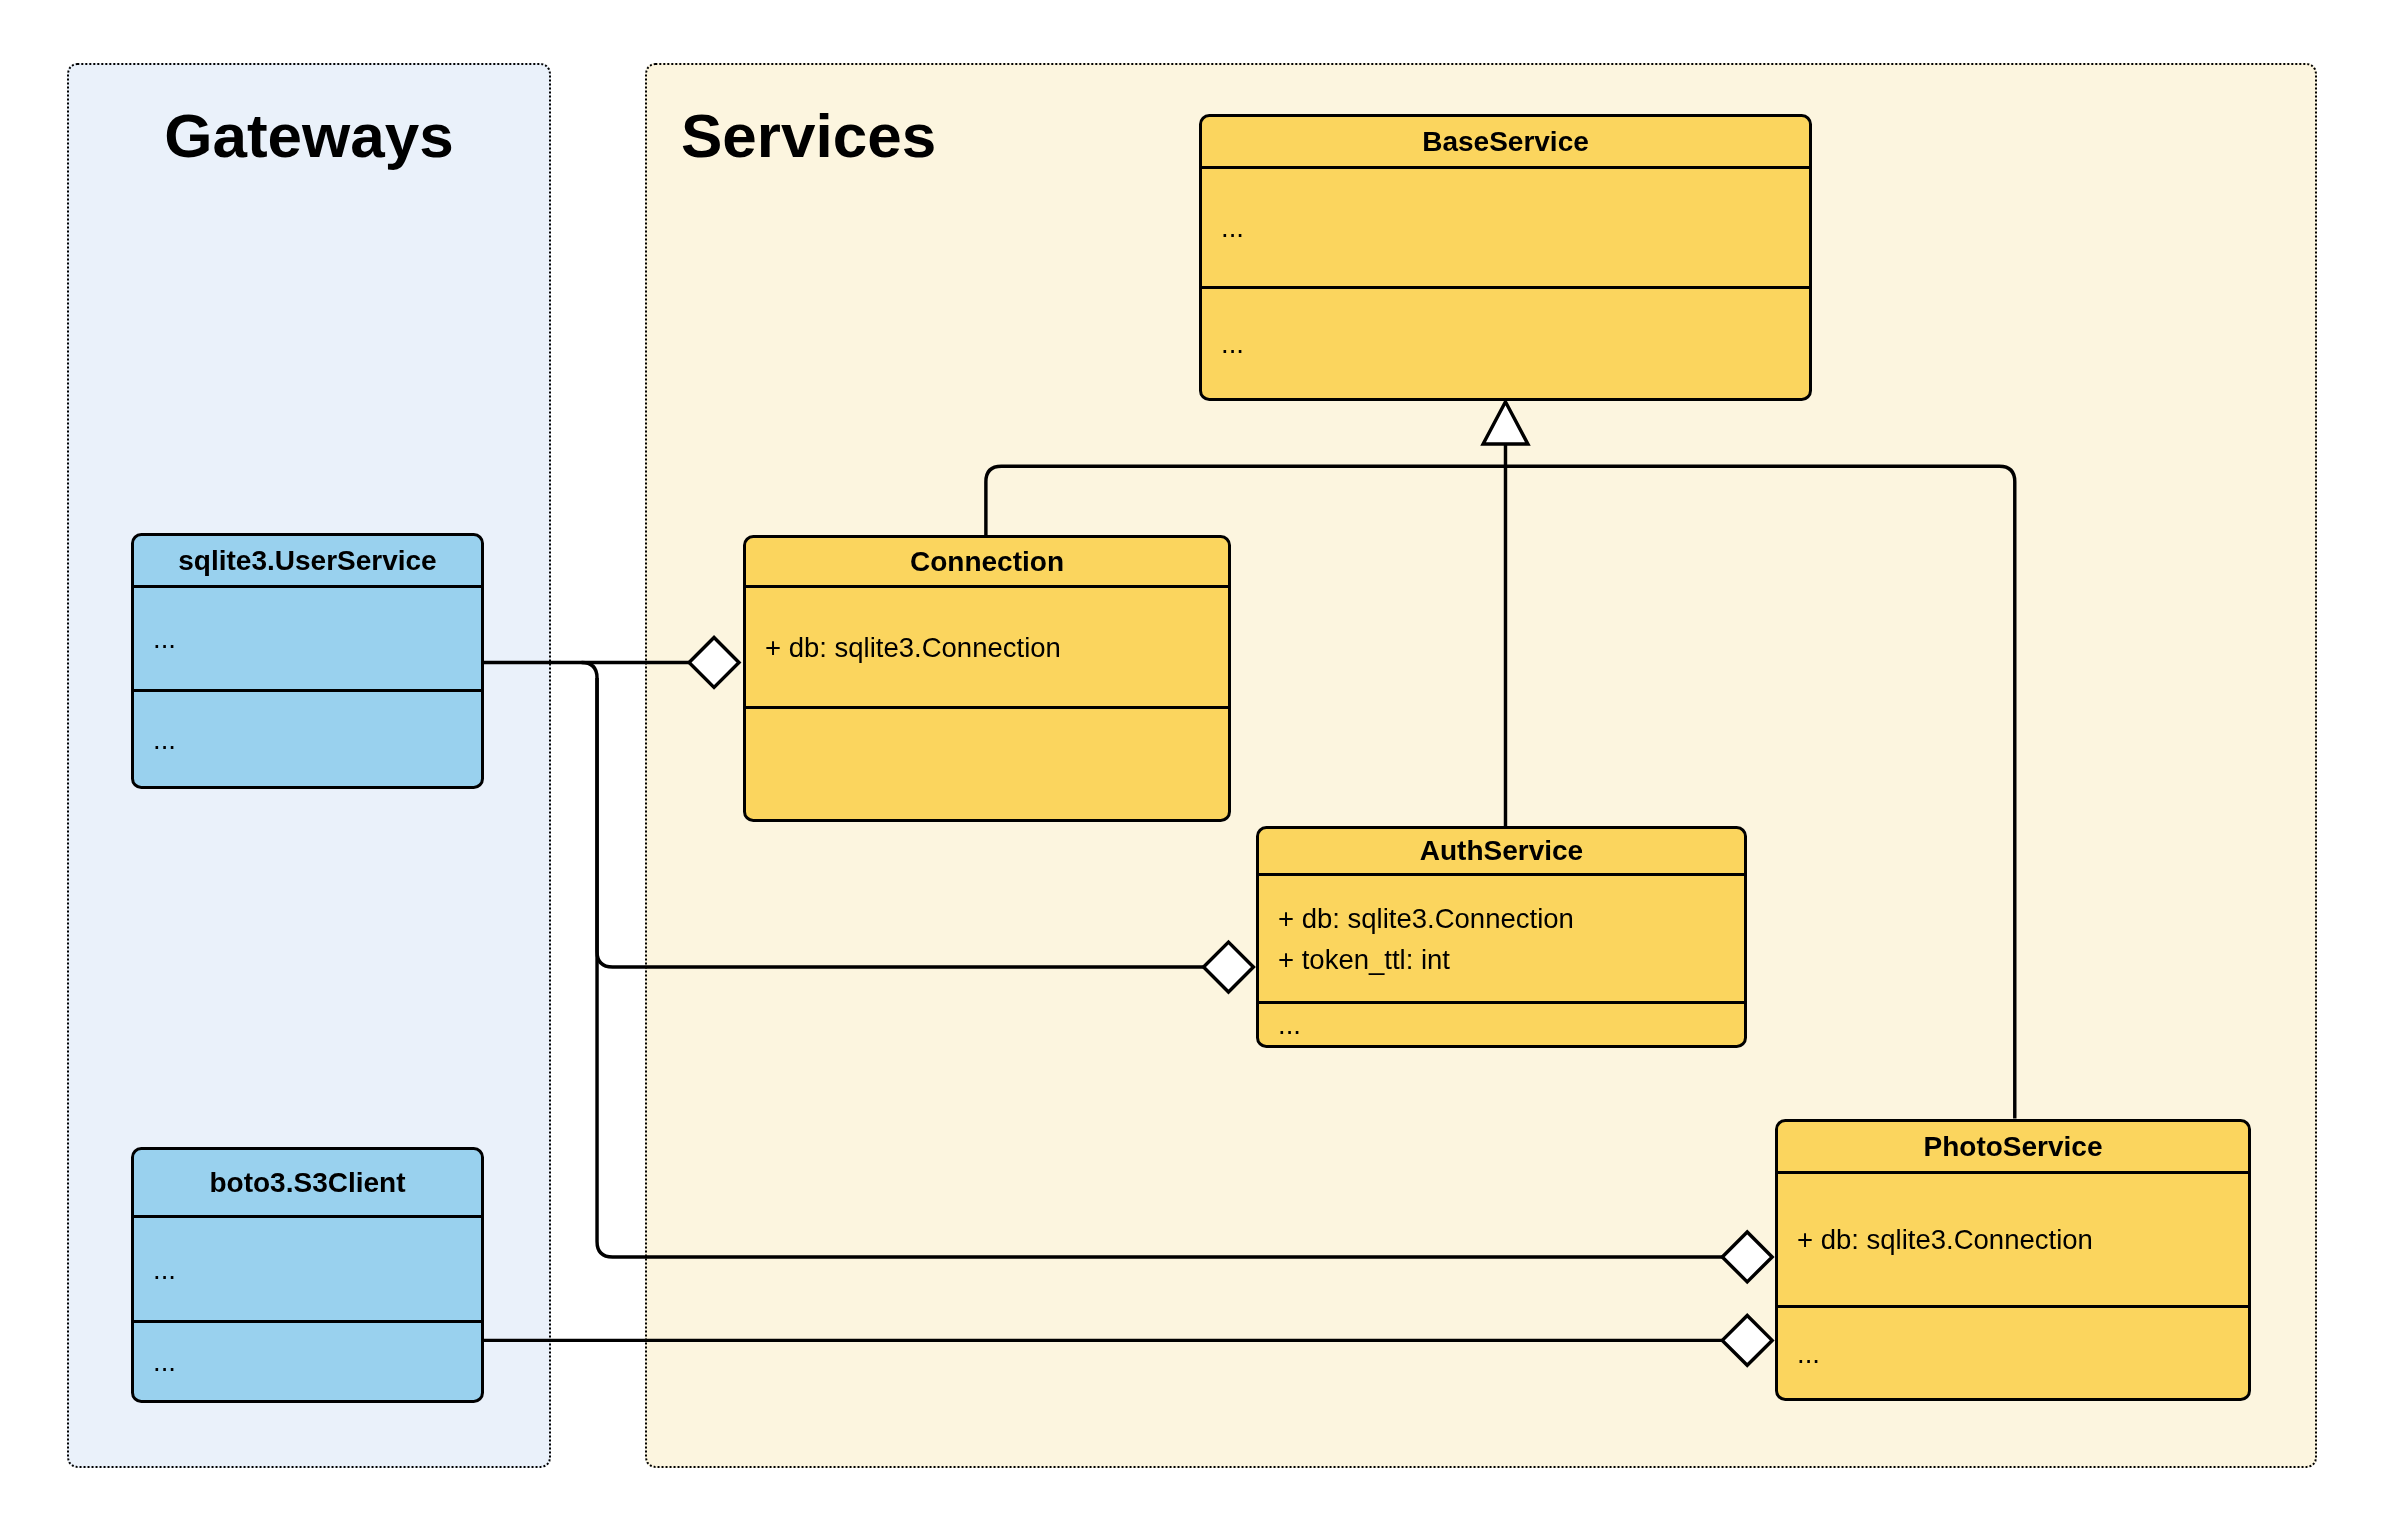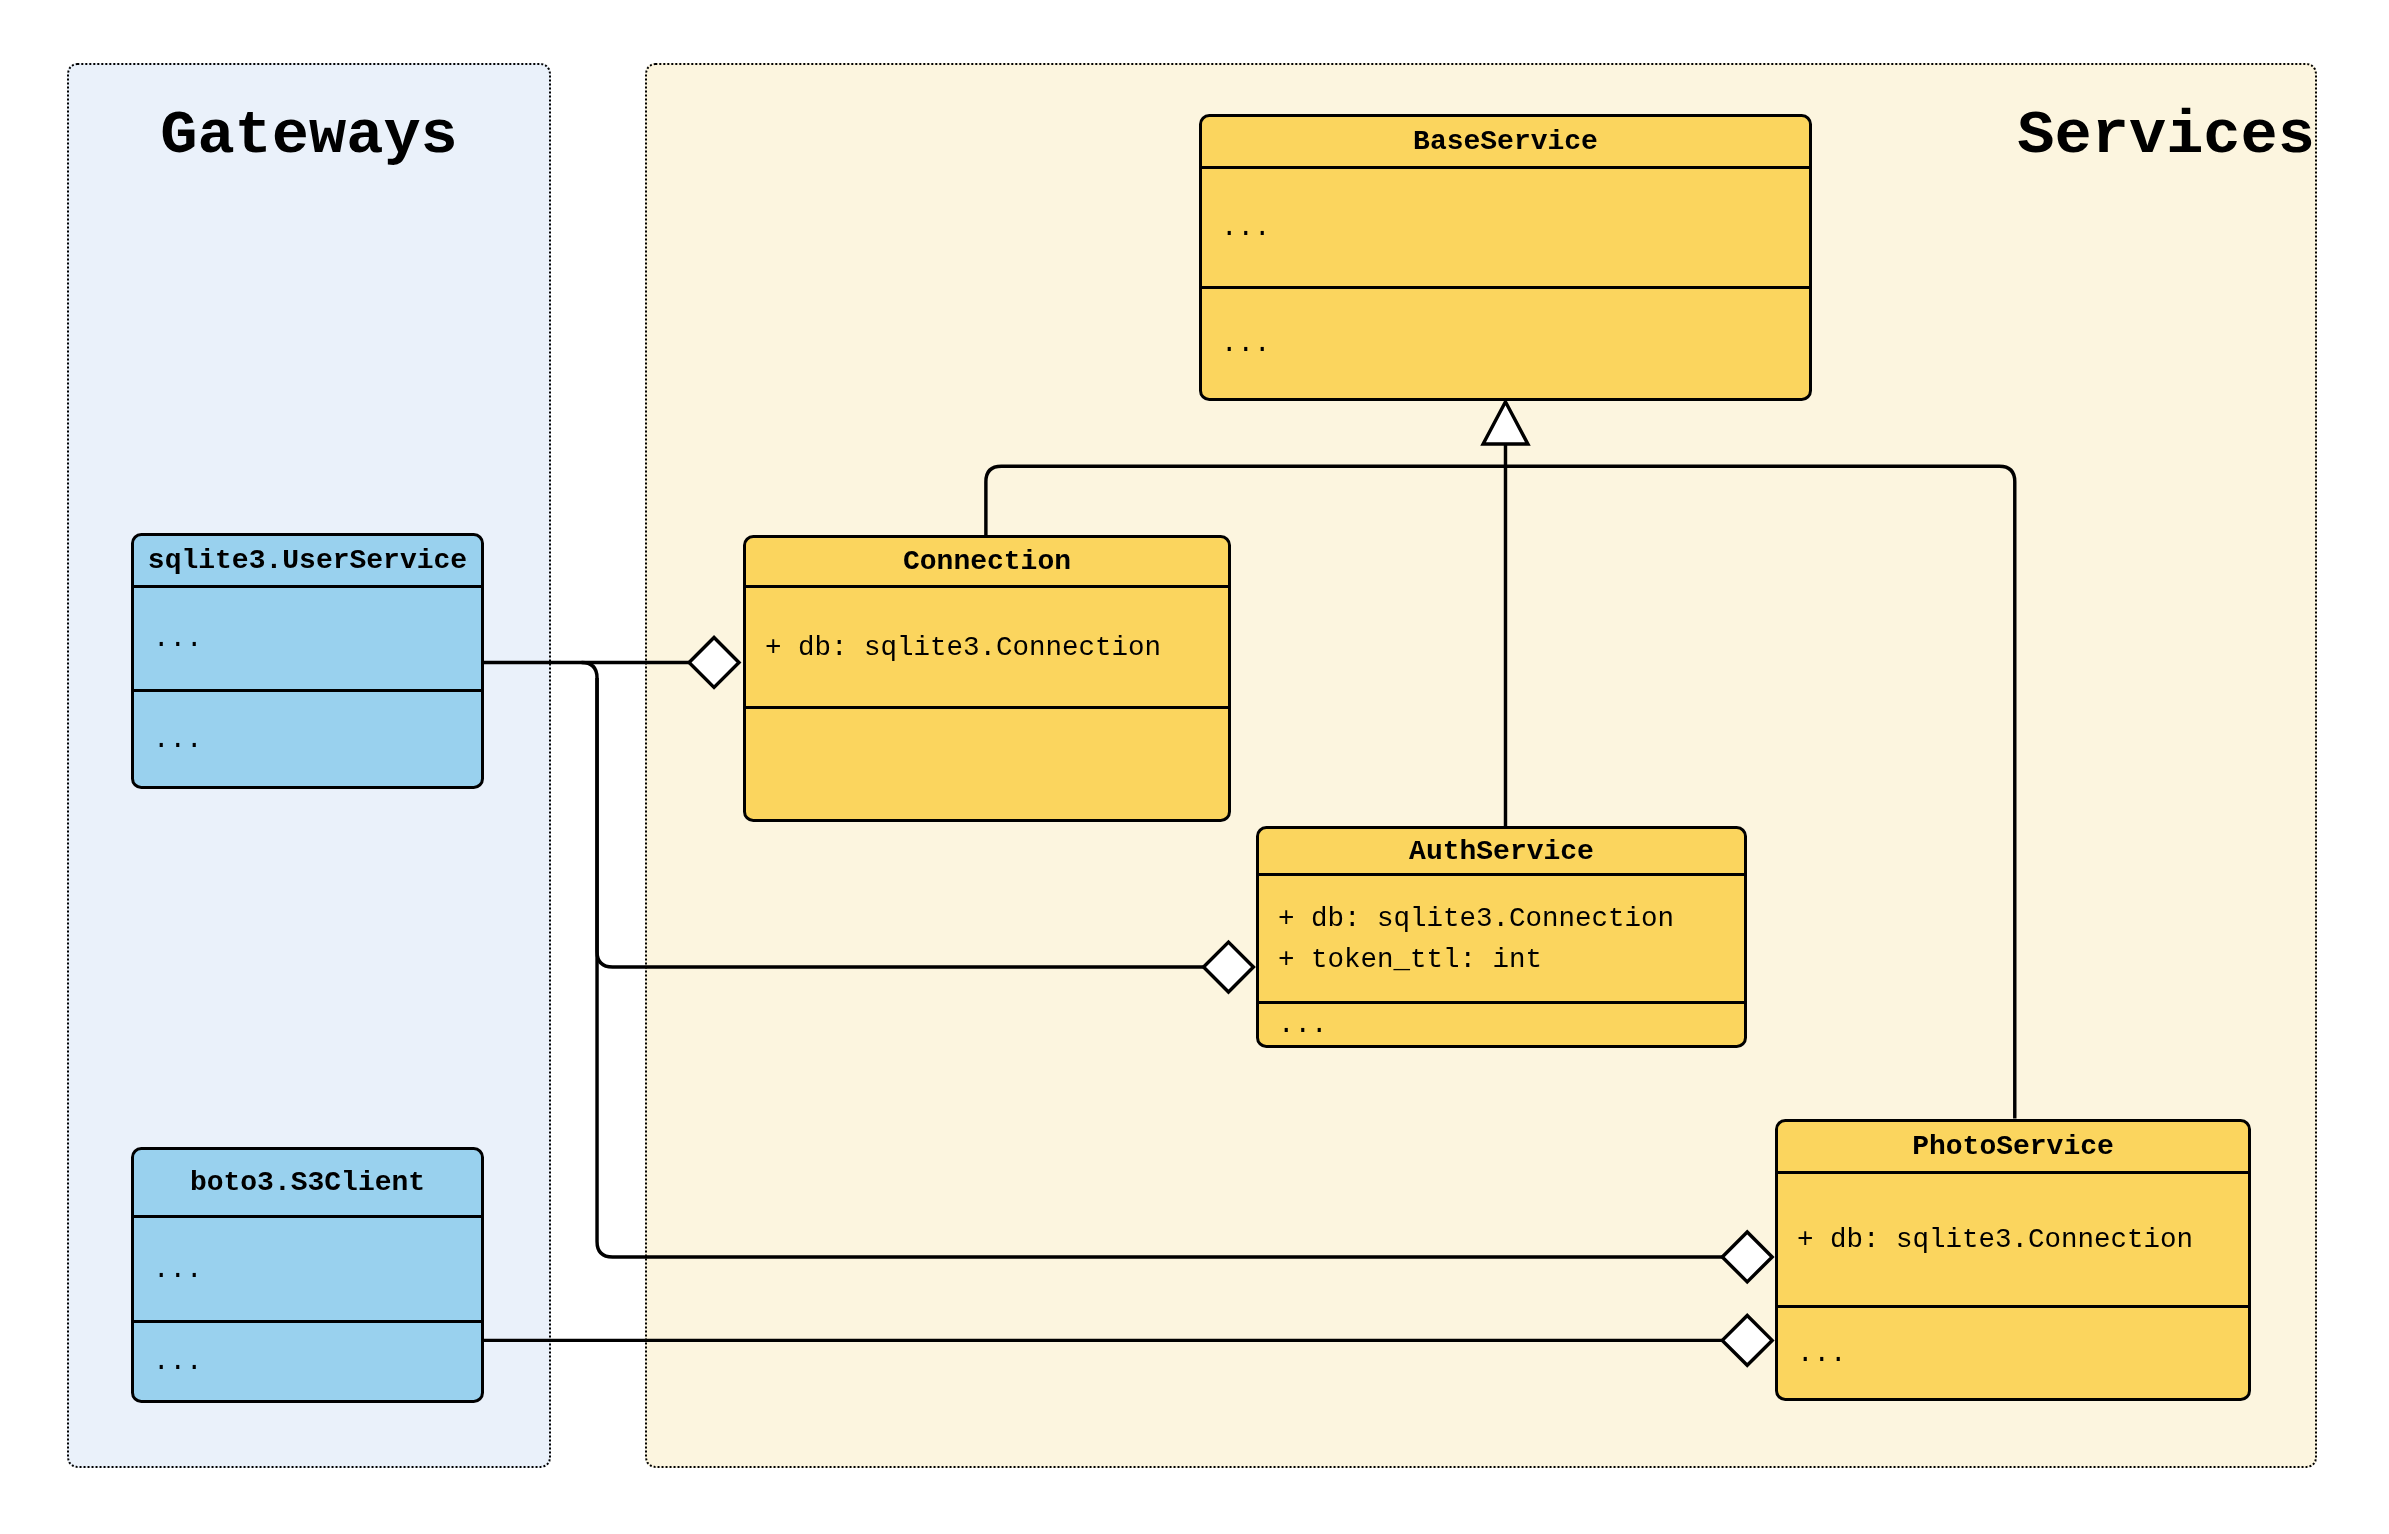--- a/index.html
+++ b/index.html
@@ -1,37 +1,37 @@
 <!DOCTYPE html>
 <html style="font-size:13.8px"><head>
 <meta charset="utf-8">
 <style>
   html,body{margin:0;padding:0;background:#ffffff;}
   .canvas{
     position:relative;
     width:2389px;height:1534px;
     background:#ffffff;
-    font-family:Liberation Mono, monospace;
+    font-family:Liberation Sans, sans-serif;
     color:#000;
   }
   
   .group{
     position:absolute;
     border:2.2px dotted #000000;
     border-radius:10.3px;
     box-sizing:border-box;
   }
   .group-gateways{left:67px;top:63px;width:484px;height:1405px;background:#EAF1FA;}
   .group-services{left:645px;top:63px;width:1672px;height:1405px;background:#FCF5DF;}
   .group-title{
     font-weight:bold;font-size:62px;line-height:69px;
     padding-top:36px;white-space:nowrap;
   }
   .group-gateways .group-title{text-align:center;}
-  .group-services .group-title{text-align:right;padding-left:34px;}
+  .group-services .group-title{text-align:left;padding-left:34px;}
 
   
   svg.wires{position:absolute;left:0;top:0;width:2389px;height:1534px;}
   svg.wires path{fill:none;stroke:#000;stroke-width:4px;}
   svg.wires polygon{fill:#ffffff;stroke:#000;stroke-width:4px;stroke-linejoin:miter;}
 
   
   .uml-box{
     position:absolute;
     box-sizing:border-box;

